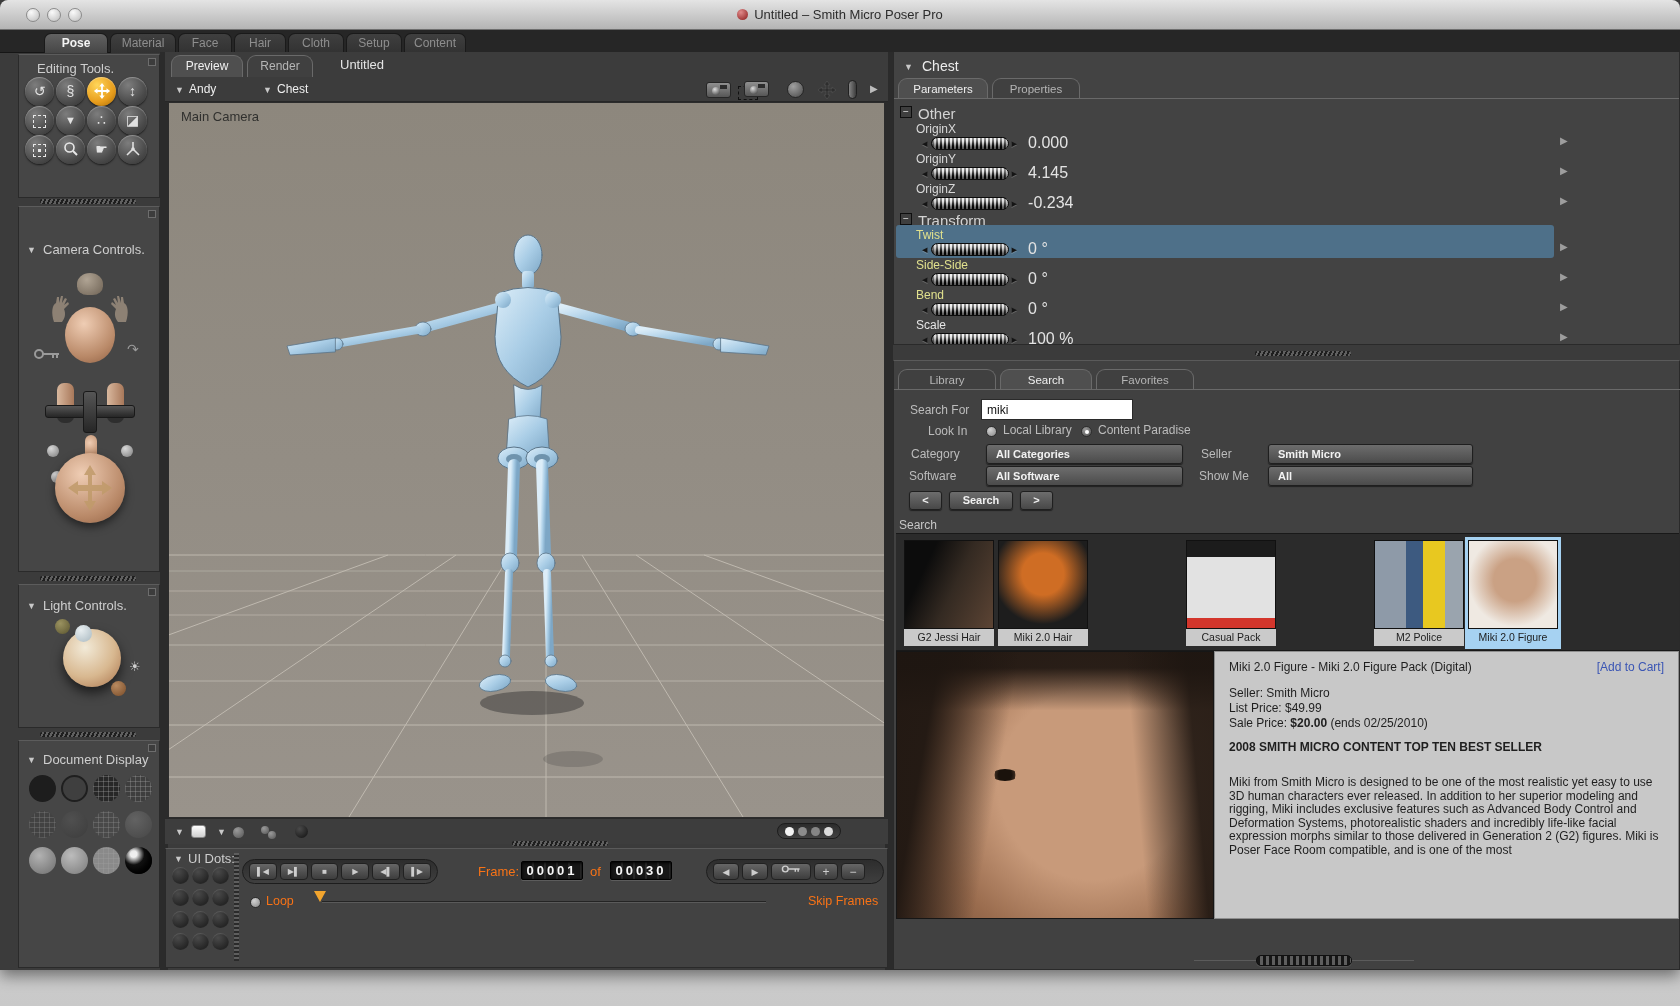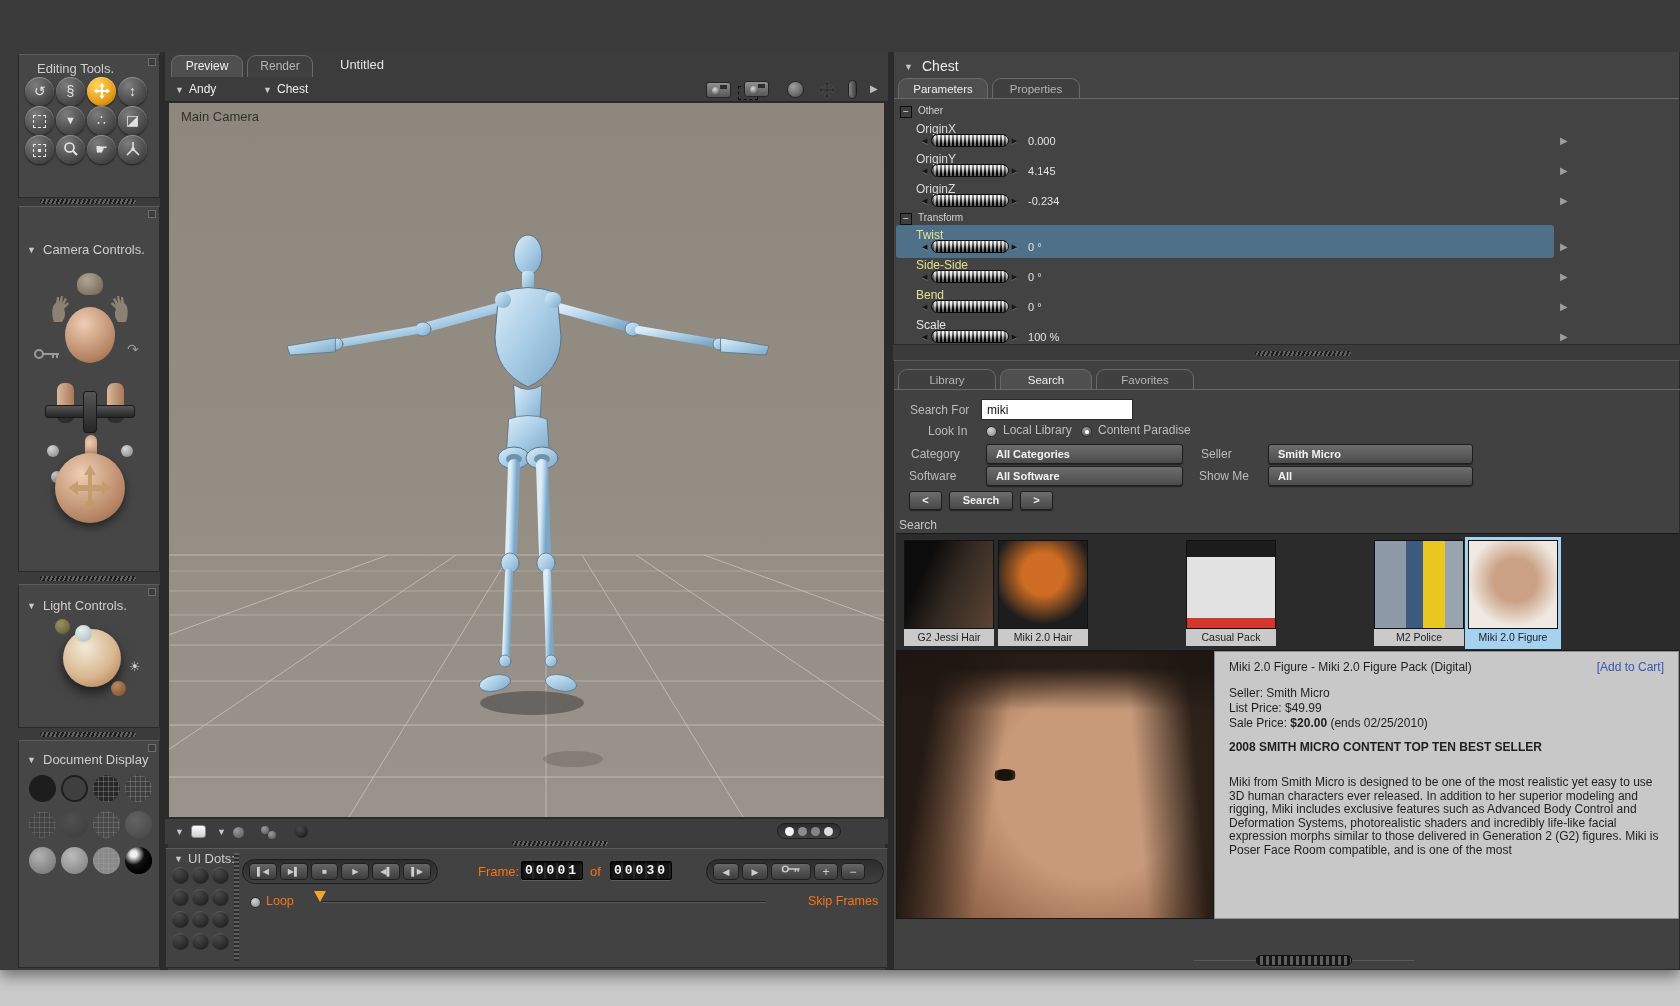--- a/index.html
+++ b/index.html
@@ -41,40 +41,40 @@
 #vp{left:168px;top:102px;width:717px;height:716px;background:linear-gradient(#8d877d,#99938b);border:1px solid #2c2c2c}
 #vpfooter{left:165px;top:818px;width:723px;height:26px;background:#3d3d3d;border-top:1px solid #2a2a2a}
 .whitesq{position:absolute;width:15px;height:13px;border-radius:3px;background:linear-gradient(#fdfdfd,#cfcfcf);border:1px solid #888}
 .dotpill{position:absolute;width:64px;height:16px;border-radius:9px;background:linear-gradient(#2c2c2c,#424242);border:1px solid #1c1c1c;display:flex;align-items:center;justify-content:space-around;padding:0 5px}
 .dotpill span{width:9px;height:9px;border-radius:50%}
 
 #animpanel{left:165px;top:848px;width:723px;height:120px;background:#424242;border:1px solid #2a2a2a;border-top-color:#5a5a5a}
 .uidot{position:absolute;width:17px;height:17px;border-radius:50%;background:radial-gradient(circle at 35% 28%,#4a4a4a,#262626 70%);box-shadow:inset 0 1px 1px rgba(255,255,255,.15)}
 .pill{position:absolute;background:linear-gradient(#2d2d2d,#3f3f3f);border:1px solid #1d1d1d;border-radius:13px;display:flex;align-items:center;gap:3px;padding:0 6px}
 .tpbtn{width:28px;height:17px;border-radius:4px;background:linear-gradient(#666,#3d3d3d);border:1px solid #212121;color:#cdcdcd;font-size:8px;text-align:center;line-height:16px}
-.lcd{position:absolute;height:19px;border:1px solid #000;border-radius:2px;background:repeating-linear-gradient(90deg,#161616 0 10px,#2a2a2a 10px 12px);box-shadow:inset 0 1px 3px #000,0 1px 0 rgba(255,255,255,.14);color:#f7f7f7;font-family:Liberation Mono, monospace;font-size:13px;font-weight:bold;letter-spacing:3px;text-align:center;line-height:18px}
+.lcd{position:absolute;height:19px;border:1px solid #000;border-radius:2px;background:repeating-linear-gradient(90deg,#161616 0 10px,#2a2a2a 10px 12px);box-shadow:inset 0 1px 3px #000,0 1px 0 rgba(255,255,255,.14);color:#f7f7f7;font-family:Liberation Sans, sans-serif;font-size:13px;font-weight:bold;letter-spacing:3px;text-align:center;line-height:18px}
 .alabel{position:absolute;color:#f97316;font-size:12.5px}
 .loopline{position:absolute;height:2px;background:#242424;border-bottom:1px solid #5a5a5a}
 .loopmark{position:absolute;width:0;height:0;border-left:6px solid transparent;border-right:6px solid transparent;border-top:11px solid #f2a52e}
 .radio{position:absolute;width:11px;height:11px;border-radius:50%;background:radial-gradient(circle at 35% 30%,#d2d2d2,#878787);border:1px solid #2e2e2e}
 .radio.sel{background:radial-gradient(circle at 35% 30%,#9b9b9b,#4f4f4f)}
 .radio.sel::after{content:"";position:absolute;left:3px;top:3px;width:4px;height:4px;border-radius:50%;background:#fff}
 
 #params{left:893px;top:52px;width:787px;height:293px;background:#434343;border:1px solid #2a2a2a;border-top:none;overflow:hidden}
 #libpanel{left:893px;top:360px;width:787px;height:610px;background:#414141;border:1px solid #2a2a2a;border-top-color:#5a5a5a}
 .plabel{position:absolute;color:#d8d8d8;font-size:12px}
 .plabel.yel{color:#e0e08d}
 .plabel.grn{color:#e5e5e5}
 .dialline{position:absolute;display:flex;align-items:center;gap:3px}
 .darr{color:#141414;font-size:11px;text-shadow:0 1px 0 rgba(255,255,255,.2)}
 .dial{display:inline-block;width:78px;height:13px;border-radius:7px;border:1px solid #0c0c0c;background:repeating-linear-gradient(90deg,#090909 0 2px,#ececec 2px 4px);box-shadow:inset 0 4px 5px rgba(255,255,255,.6),inset 0 -4px 6px rgba(0,0,0,.75)}
-.pval{color:#e3e3e3;font-size:11px;margin-left:8px;white-space:nowrap}
+.pval{color:#e3e3e3;font-size:16px;margin-left:8px;white-space:nowrap}
 .rowarr{position:absolute;color:#9d9d9d;font-size:10px}
 .grpbox{position:absolute;width:12px;height:12px;border:1px solid #0e0e0e;background:#3e3e3e;color:#e0e0e0;font-size:10px;line-height:10px;text-align:center}
-.grplabel{position:absolute;color:#d2d2d2;font-size:10px}
+.grplabel{position:absolute;color:#d2d2d2;font-size:15px}
 .hlrow{position:absolute;background:#4e7089;border-radius:3px}
 .tabline{position:absolute;height:1px;background:#696969}
 
 .flabel{position:absolute;color:#bcbcbc;font-size:12px}
 .dropbtn{position:absolute;height:20px;background:linear-gradient(#6d6d6d,#4b4b4b);border:1px solid #1f1f1f;border-radius:3px;color:#f2f2f2;font-size:11px;font-weight:bold;line-height:18px;padding-left:9px;box-shadow:0 1px 1px rgba(0,0,0,.5)}
 .pushbtn{position:absolute;height:19px;background:linear-gradient(#6d6d6d,#484848);border:1px solid #1f1f1f;border-radius:3px;color:#f0f0f0;font-size:11px;font-weight:bold;text-align:center;line-height:17px;box-shadow:0 1px 1px rgba(0,0,0,.5)}
 #searchinput{position:absolute;width:152px;height:21px;border:1px solid #2a2a2a;background:#fff;color:#111;font-size:12px;padding:0 5px;font-family:"Liberation Sans",sans-serif}
 
 #thumbstrip{position:absolute;background:#2b2b2b;border-top:1px solid #191919;border-bottom:1px solid #191919}
 .thumb{position:absolute;top:6px;width:90px;height:106px;background:#333}
@@ -106,21 +106,36 @@
 .vseam{position:absolute;background:#2b2b2b}
 .scrollhandle{position:absolute;height:11px;border-radius:5px;background:repeating-linear-gradient(90deg,#161616 0 3px,#5e5e5e 3px 6px);border:1px solid #101010;box-shadow:0 1px 0 rgba(255,255,255,.1)}
 .scrollline{position:absolute;height:1px;background:#5b5b5b}
 </style>
 </head>
 <body>
 
 <div id="app">
   <div id="winbody" class="abs"></div>
 
-
+  <div id="titlebar" class="abs">
+    <span class="tl" style="left:26px"></span>
+    <span class="tl" style="left:47px"></span>
+    <span class="tl" style="left:68px"></span>
+    <div id="title" class="abs"><span id="appicon"></span><span>Untitled – Smith Micro Poser Pro</span></div>
+  </div>
+
+  <div id="tabbar" class="abs">
+    <div class="rtab active" style="left:44px;width:64px">Pose</div>
+    <div class="rtab" style="left:110px;width:66px">Material</div>
+    <div class="rtab" style="left:178px;width:54px">Face</div>
+    <div class="rtab" style="left:234px;width:52px">Hair</div>
+    <div class="rtab" style="left:288px;width:56px">Cloth</div>
+    <div class="rtab" style="left:346px;width:56px">Setup</div>
+    <div class="rtab" style="left:404px;width:62px">Content</div>
+  </div>
 
   <div class="lpanel" style="left:18px;top:54px;width:142px;height:144px">
     <div class="corner"></div>
     <div class="ptitle" style="left:18px;top:6px">Editing Tools.</div>
     <div class="toolbtn" style="left:6px;top:22px"><span>↺</span></div>
     <div class="toolbtn" style="left:37px;top:22px"><span>§</span></div>
     <div class="toolbtn sel" style="left:68px;top:22px">
       <svg width="18" height="18" viewBox="0 0 20 20" style="margin-top:5px">
           <path d="M10 1 L13 5 H11 V9 H15 V7 L19 10 L15 13 V11 H11 V15 H13 L10 19 L7 15 H9 V11 H5 V13 L1 10 L5 7 V9 H9 V5 H7 Z" fill="#fff"></path>
         </svg>

